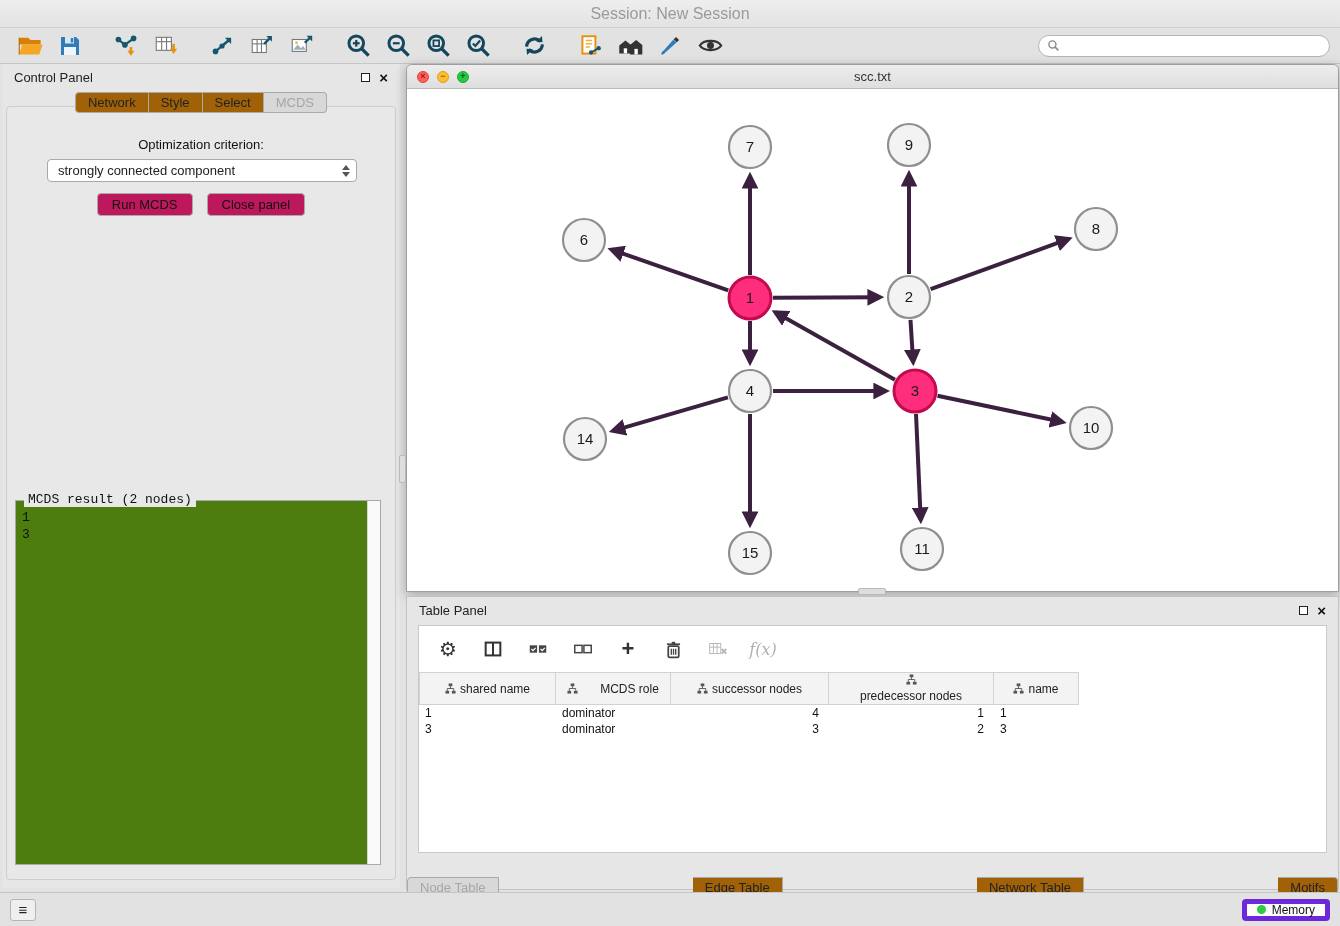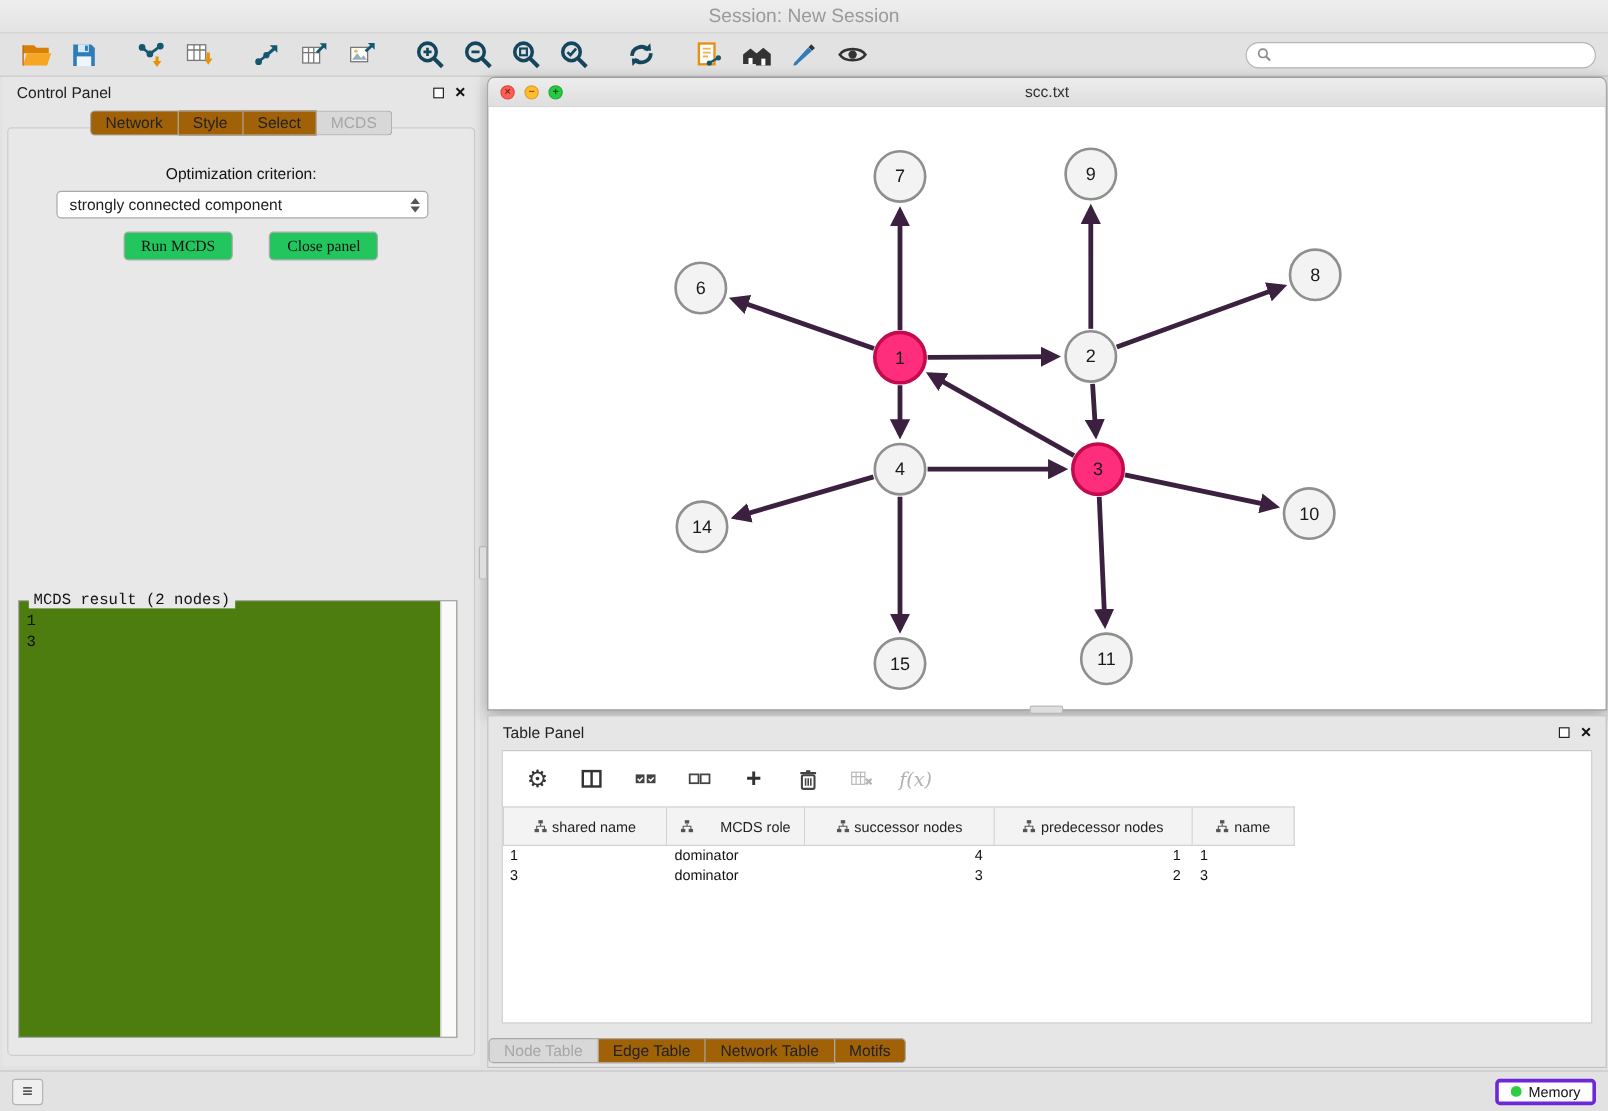--- a/index.html
+++ b/index.html
@@ -29,21 +29,21 @@
   .seg:last-child{border-radius:0 4px 4px 0;}
   .seg.active{background:#d8d8d8;color:#a6a6a6;}
   .cp-pane{position:absolute;left:4px;right:4px;top:42px;bottom:8px;border:1px solid #cdcdcd;border-radius:4px;background:#e8e8e8;}
   .opt-label{margin-top:30px;text-align:center;font-size:13px;color:#111;}
   .dropdown{position:absolute;left:40px;top:52px;width:310px;height:23px;background:#fff;border:1px solid #a9a9a9;border-radius:4px;display:flex;align-items:center;padding:0 6px 0 10px;font-size:13px;cursor:pointer;}
   .dd-arrows{margin-left:auto;display:flex;flex-direction:column;gap:2px;align-items:center;}
   .dd-arrows i{display:block;width:0;height:0;border-left:4px solid transparent;border-right:4px solid transparent;}
   .dd-up{border-bottom:5px solid #555;}
   .dd-down{border-top:5px solid #555;}
   .cp-buttons{position:absolute;left:0;right:0;top:86px;display:flex;justify-content:center;gap:14px;}
-  .push-btn{font-size:13px;font-family:Liberation Serif, serif;padding:3px 14px;background:#22c55e;border:1px solid #a9a9a9;border-radius:4px;cursor:pointer;color:#111;margin-left:16px;}
+  .push-btn{font-size:13px;font-family:Liberation Sans, sans-serif;padding:3px 14px;background:#be185d;border:1px solid #a9a9a9;border-radius:4px;cursor:pointer;color:#111;}
   .result-box{position:absolute;left:8px;right:14px;top:393px;bottom:14px;border:1px solid #a9a9a9;background:#4d7c0f;font-family:Liberation Mono, monospace;}
   .result-legend{position:absolute;top:-9px;left:8px;background:#e8e8e8;padding:0 4px;font-size:13px;color:#111;}
   .result-list{position:absolute;left:0;top:4px;right:14px;bottom:0;padding:4px 0 0 6px;overflow:hidden;}
   .result-item{font-size:13px;line-height:17px;color:#111;}
   .result-scrollbar{position:absolute;top:0;right:0;bottom:0;width:13px;border-left:1px solid #d5d5d5;background:#fafafa;}
 
   
   .network-window{position:absolute;left:406px;top:64px;width:933px;height:528px;background:#fff;border:1px solid #9e9e9e;border-radius:6px 6px 0 0;box-shadow:0 3px 12px rgba(0,0,0,0.28);}
   .net-titlebar{height:24px;background:linear-gradient(#ededed,#dedede);border-bottom:1px solid #b9b9b9;border-radius:6px 6px 0 0;display:flex;align-items:center;position:relative;}
   .traffic{position:absolute;left:10px;display:flex;gap:8px;}
@@ -65,26 +65,26 @@
   .tp-toolbar{height:46px;display:flex;align-items:center;padding-left:14px;gap:15px;}
   .tico{width:30px;height:28px;background:none;border:none;display:flex;align-items:center;justify-content:center;cursor:pointer;font-family:inherit;}
   .gear-glyph{font-size:20px;color:#333;}
   .plus-glyph{font-size:22px;font-weight:bold;color:#333;line-height:1;}
   .fx-glyph{font-family:"DejaVu Serif","Liberation Serif",serif;font-style:italic;font-size:16px;color:#b0b0b0;}
   .thead{display:flex;}
   .th{height:33px;display:flex;align-items:center;justify-content:center;gap:4px;background:#f3f3f3;border:1px solid #d2d2d2;border-left:none;font-size:12px;color:#222;cursor:pointer;}
   .th:first-child{border-left:1px solid #d2d2d2;}
   .tr{display:flex;}
   .td{height:16px;font-size:12px;color:#111;padding:1px 10px 0 6px;overflow:hidden;white-space:nowrap;}
-  .tp-tabs{position:absolute;left:0;right:0;top:268px;display:flex;justify-content:flex-start;}
+  .tp-tabs{position:absolute;left:0;right:0;top:280px;display:flex;justify-content:space-between;}
 
   
   .statusbar{position:absolute;left:0;right:0;top:892px;height:34px;background:#e2e2e2;border-top:1px solid #c6c6c6;display:flex;align-items:center;padding:0 10px;}
   .list-btn{width:26px;height:22px;background:#efefef;border:1px solid #b5b5b5;border-radius:3px;display:flex;align-items:center;justify-content:center;font-size:15px;color:#222;cursor:pointer;}
-  .memory-btn{margin-left:auto;height:22px;background:#fdfdfd;border:3px solid #6d28d9;border-radius:4px;display:flex;align-items:center;gap:6px;padding:0 10px;font-size:12px;color:#111;cursor:pointer;}
+  .memory-btn{margin-left:auto;height:22px;background:#fdfdfd;border:5px solid #6d28d9;border-radius:4px;display:flex;align-items:center;gap:6px;padding:0 10px;font-size:12px;color:#111;cursor:pointer;}
   .green-dot{width:9px;height:9px;border-radius:50%;background:#2ecc40;display:inline-block;}
 </style>
 </head>
 <body>
 
 <div class="titlebar">
   <span class="title">Session: New Session</span>
 </div>
 
 <div class="toolbar">
@@ -430,21 +430,21 @@
         </div>
         <div class="th" style="width: 158px;">
           <svg width="11" height="11" viewBox="0 0 12 12">
             <rect x="4" y="0.5" width="4" height="3" fill="#555"></rect>
             <rect x="0.5" y="8.5" width="4" height="3" fill="#555"></rect>
             <rect x="7.5" y="8.5" width="4" height="3" fill="#555"></rect>
             <path d="M6 3.5v2.5M2.5 8.5V6h7v2.5" stroke="#555" fill="none"></path>
           </svg>
           <span>successor nodes</span>
         </div>
-        <div class="th" style="width: 165px;">
+        <div class="th" style="width: 165px; flex-direction: column;">
           <svg width="11" height="11" viewBox="0 0 12 12">
             <rect x="4" y="0.5" width="4" height="3" fill="#555"></rect>
             <rect x="0.5" y="8.5" width="4" height="3" fill="#555"></rect>
             <rect x="7.5" y="8.5" width="4" height="3" fill="#555"></rect>
             <path d="M6 3.5v2.5M2.5 8.5V6h7v2.5" stroke="#555" fill="none"></path>
           </svg>
           <span>predecessor nodes</span>
         </div>
         <div class="th" style="width: 85px;">
           <svg width="11" height="11" viewBox="0 0 12 12">

